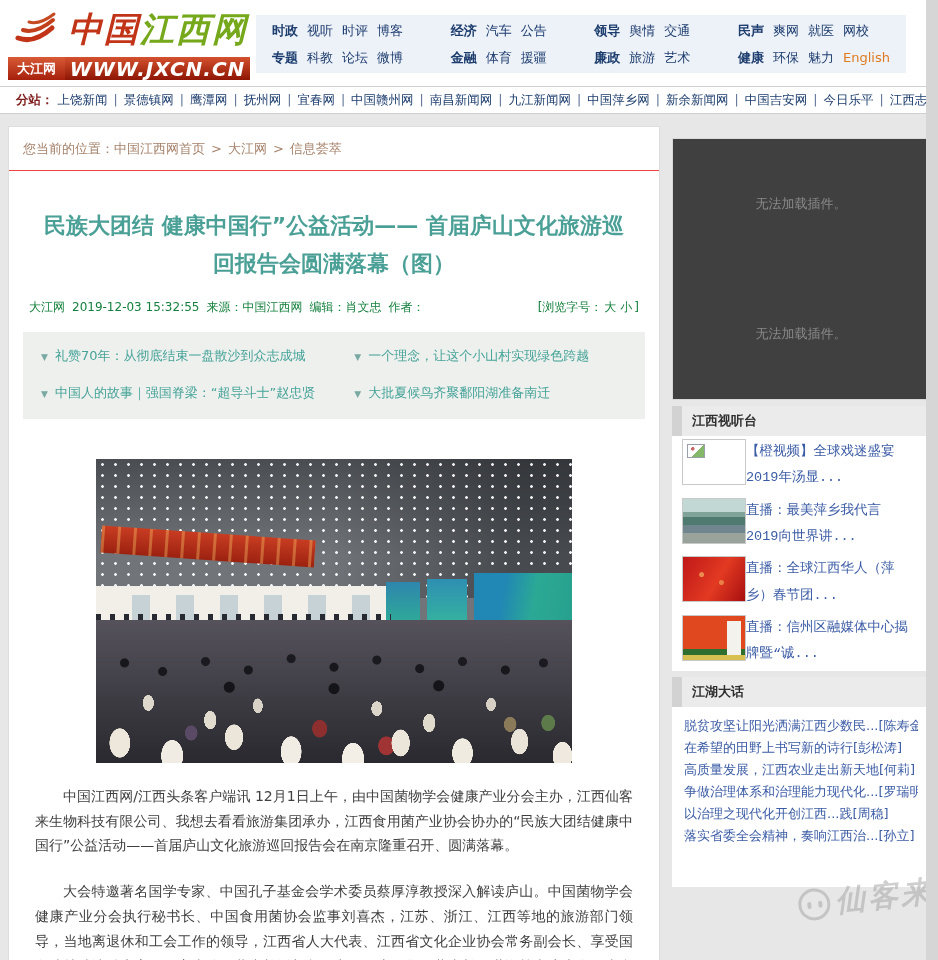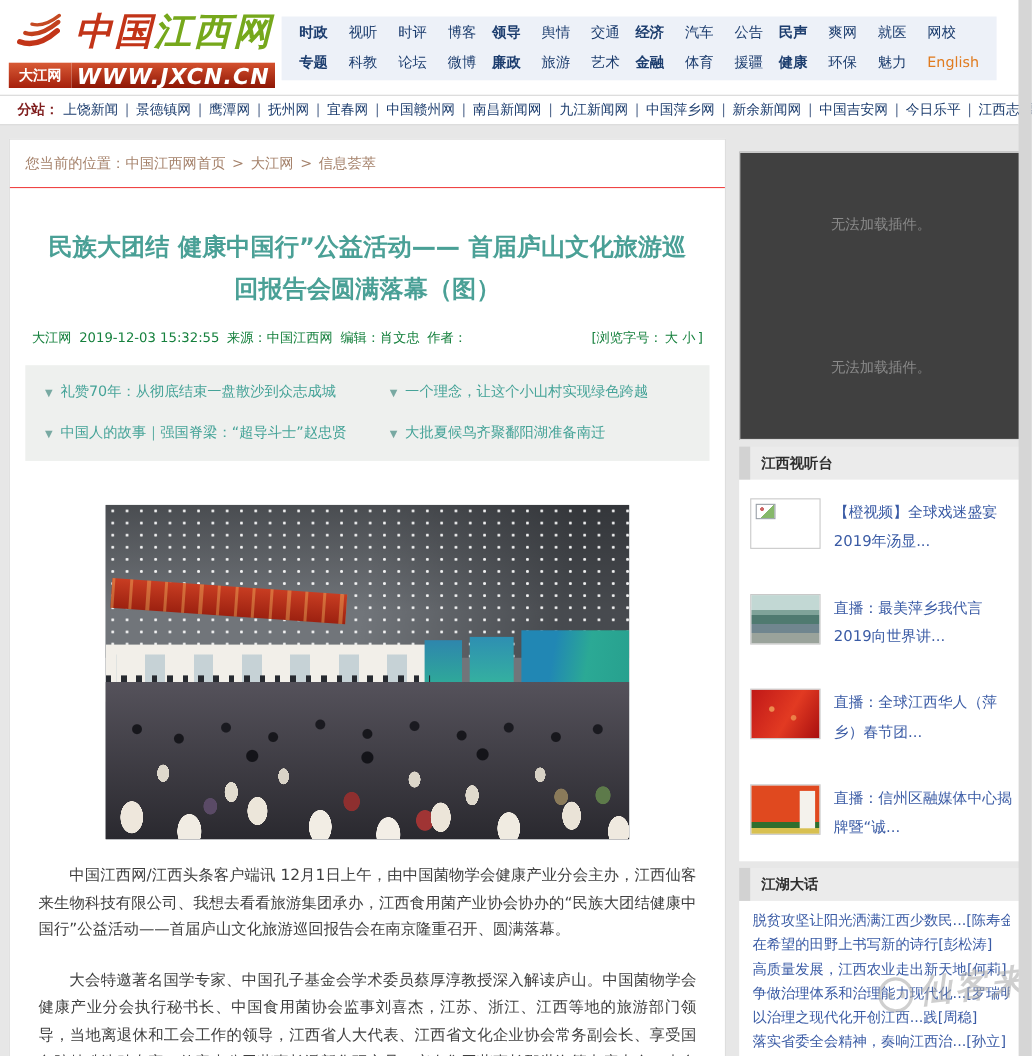--- a/index.html
+++ b/index.html
@@ -16,21 +16,21 @@
   .logo { position:absolute; left:14px; top:6px; display:flex; align-items:center; }
   .logo-swoosh { margin-right:-4px; }
   .logo-text { font-size:34px; font-weight:bold; font-style:italic; letter-spacing:2px; line-height:1; }
   .logo-text .red { color:#c23418; }
   .logo-text .green { color:#76a81c; }
   .logo-bar { position:absolute; left:8px; top:57px; width:242px; height:23px; display:flex; }
   .logo-tab { background:linear-gradient(#d85a35,#a6200c); color:#fff; font-weight:bold; font-size:13px; padding:0 9px; display:flex; align-items:center; }
   .logo-url { flex:1; background:linear-gradient(#d4512e,#8e1605); color:#fff; font-weight:bold; font-style:italic; font-size:20px; letter-spacing:1px; display:flex; align-items:center; justify-content:center; }
   .nav-box { position:absolute; left:256px; top:15px; width:650px; height:58px; background:#edf1f8;
     display:flex; align-items:center; justify-content:space-between; padding:0 16px; }
-  .nav-row { display:flex; gap:19px; line-height:27px; font-size:13px; color:#1c3d6e; }
+  .nav-row { display:flex; gap:9px; line-height:27px; font-size:13px; color:#1c3d6e; }
   .nav-link { cursor:pointer; }
   .nav-link.first { font-weight:bold; }
   .nav-link.en { color:#e07b1f; }
 
   
   .subnav { width:926px; height:28px; background:#fff; border-top:1px solid #cfcfcf; border-bottom:1px solid #cfcfcf;
     line-height:26px; font-size:12.5px; padding:0 16px; color:#1c3d6e; white-space:nowrap; }
   .subnav .label { color:#7f1d1d; font-weight:bold; margin-right:4px; }
   .subnav .sep { color:#5a6f92; margin:0 6px; }
   .subnav .slink { cursor:pointer; }
@@ -114,21 +114,21 @@
       radial-gradient(circle 6px at 72% 46%, #141419 0 5px, transparent 6px),
       linear-gradient(180deg,#55525b,#2a292f); }
 
   
   .plugin-box { margin-top:12px; height:262px; background:#404040; border:1px solid #d9d9d9; display:flex; flex-direction:column; }
   .plugin-cell { flex:1; display:flex; align-items:center; justify-content:center; font-size:13px; color:#8a8a8a; }
   .side-header { margin-top:6px; height:30px; background:#ebebeb; display:flex; align-items:center; gap:10px;
     font-size:13px; font-weight:bold; color:#2e2e2e; }
   .side-header::before { content:""; width:10px; height:30px; background:#d2d2d2; }
   .video-list { background:#fff; }
-  .v-item { display:flex; gap:12px; padding:17px 10px; align-items:flex-start; cursor:pointer; }
+  .v-item { display:flex; padding:3px 10px; align-items:flex-start; cursor:pointer;font-family:Liberation Mono, monospace; }
   .thumb { width:64px; height:46px; border:1px solid #c9c9c9; flex:none; position:relative; background:#fff; }
   .thumb.landscape { background:linear-gradient(180deg,#c2d8d4 0 30%,#7fa399 30% 42%,#4f7a70 42% 60%,#70868f 60% 78%,#9aa39b 78%); }
   .thumb.red-banner { background:
       radial-gradient(circle at 30% 40%, rgba(255,220,120,.55) 0 2px, transparent 3px),
       radial-gradient(circle at 62% 58%, rgba(255,220,120,.45) 0 2px, transparent 3px),
       linear-gradient(120deg,#c01818,#e23a22 55%,#a80f0f); }
   .thumb.orange-poster { background-image:
       linear-gradient(#f4f2ec,#f4f2ec),
       linear-gradient(180deg,#e0491f 0 76%, #2e6e2e 76% 88%, #d8c050 88%);
     background-size:14px 34px, 100% 100%; background-position:44px 5px, 0 0; background-repeat:no-repeat; }
@@ -172,40 +172,40 @@
         </div>
         <div class="nav-row">
           <span class="nav-link first">专题</span>
           <span class="nav-link">科教</span>
           <span class="nav-link">论坛</span>
           <span class="nav-link">微博</span>
         </div>
       </div>
       <div class="nav-group">
         <div class="nav-row">
+          <span class="nav-link first">经济</span>
+          <span class="nav-link">汽车</span>
+          <span class="nav-link">公告</span>
+        </div>
+        <div class="nav-row">
+          <span class="nav-link first">金融</span>
+          <span class="nav-link">体育</span>
+          <span class="nav-link">援疆</span>
+        </div>
+      </div>
+      <div class="nav-group">
+        <div class="nav-row">
           <span class="nav-link first">领导</span>
           <span class="nav-link">舆情</span>
           <span class="nav-link">交通</span>
         </div>
         <div class="nav-row">
           <span class="nav-link first">廉政</span>
           <span class="nav-link">旅游</span>
           <span class="nav-link">艺术</span>
-        </div>
-      </div>
-      <div class="nav-group">
-        <div class="nav-row">
-          <span class="nav-link first">经济</span>
-          <span class="nav-link">汽车</span>
-          <span class="nav-link">公告</span>
-        </div>
-        <div class="nav-row">
-          <span class="nav-link first">金融</span>
-          <span class="nav-link">体育</span>
-          <span class="nav-link">援疆</span>
         </div>
       </div>
       <div class="nav-group">
         <div class="nav-row">
           <span class="nav-link first">民声</span>
           <span class="nav-link">爽网</span>
           <span class="nav-link">就医</span>
           <span class="nav-link">网校</span>
         </div>
         <div class="nav-row">

